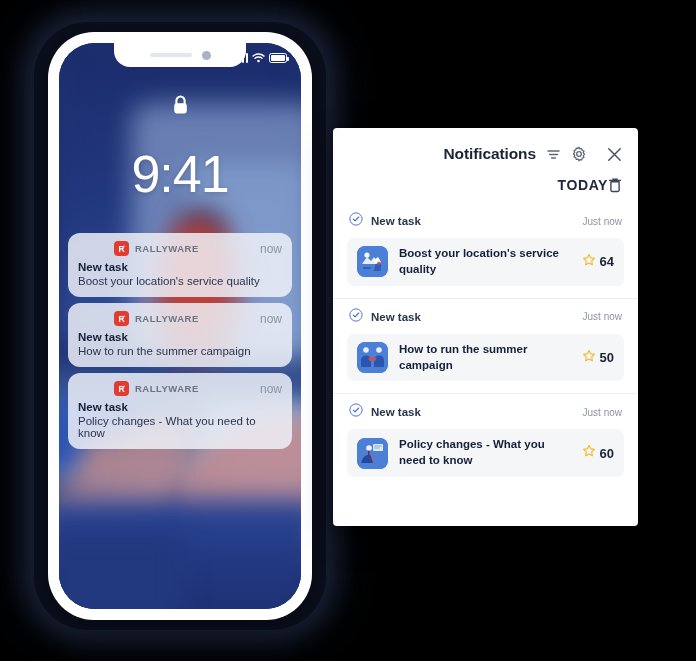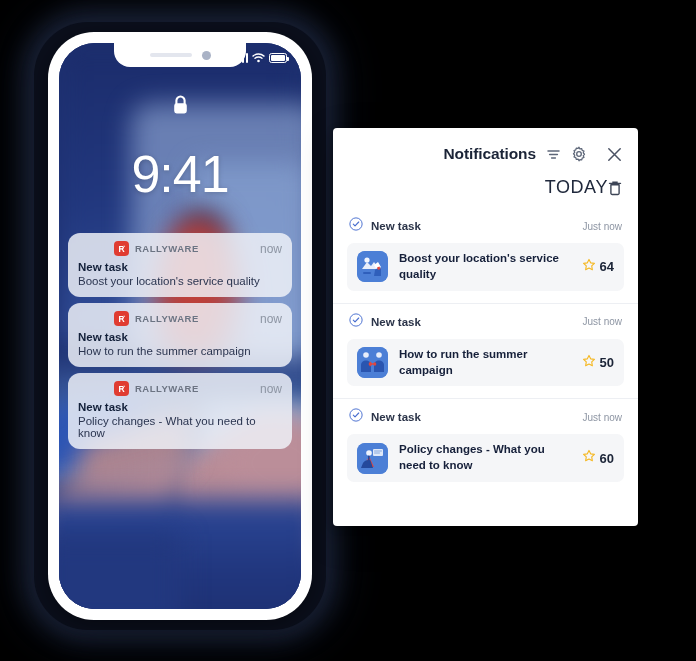--- a/index.html
+++ b/index.html
@@ -273,21 +273,21 @@
     font-size: 15.5px; font-weight: 700; color: #1b2437; letter-spacing: -0.1px;
   }
   .hdr-icon { display: flex; align-items: center; justify-content: center; cursor: pointer; }
   .hdr-spacer { flex: 1; }
 
   .today-row {
     display: flex; align-items: center;
     padding: 8px 16px 10px 16px;
   }
   .today-label {
-    font-size: 18px; font-weight: 400; color: #20293c; letter-spacing: 0.6px;
+    font-size: 14px; font-weight: 700; color: #20293c; letter-spacing: 0.6px;
     flex: 1;
   }
 
   .notif-list { flex: 1; overflow: hidden; }
   .notif-group { padding: 0 14px; }
   .notif-group + .notif-group { border-top: 1px solid #edeff3; }
   .ng-head {
     display: flex; align-items: center; gap: 8px;
     padding: 9px 2px 8px 2px;
   }

